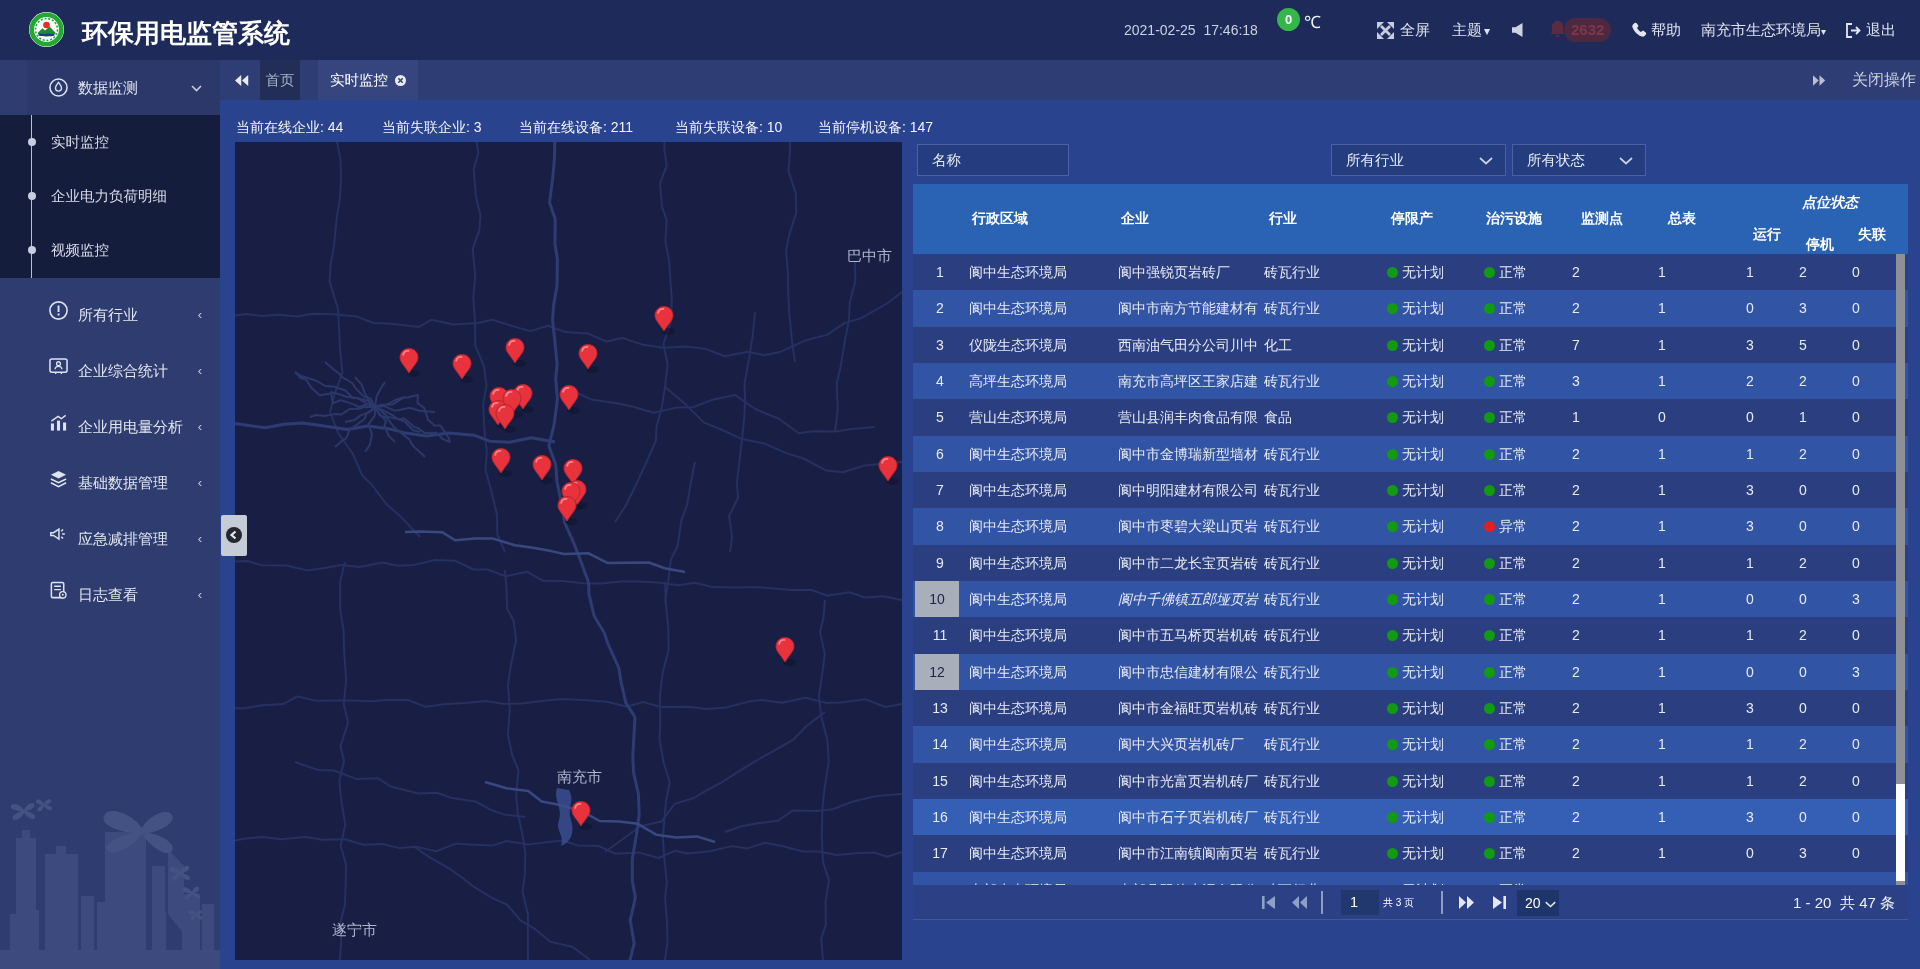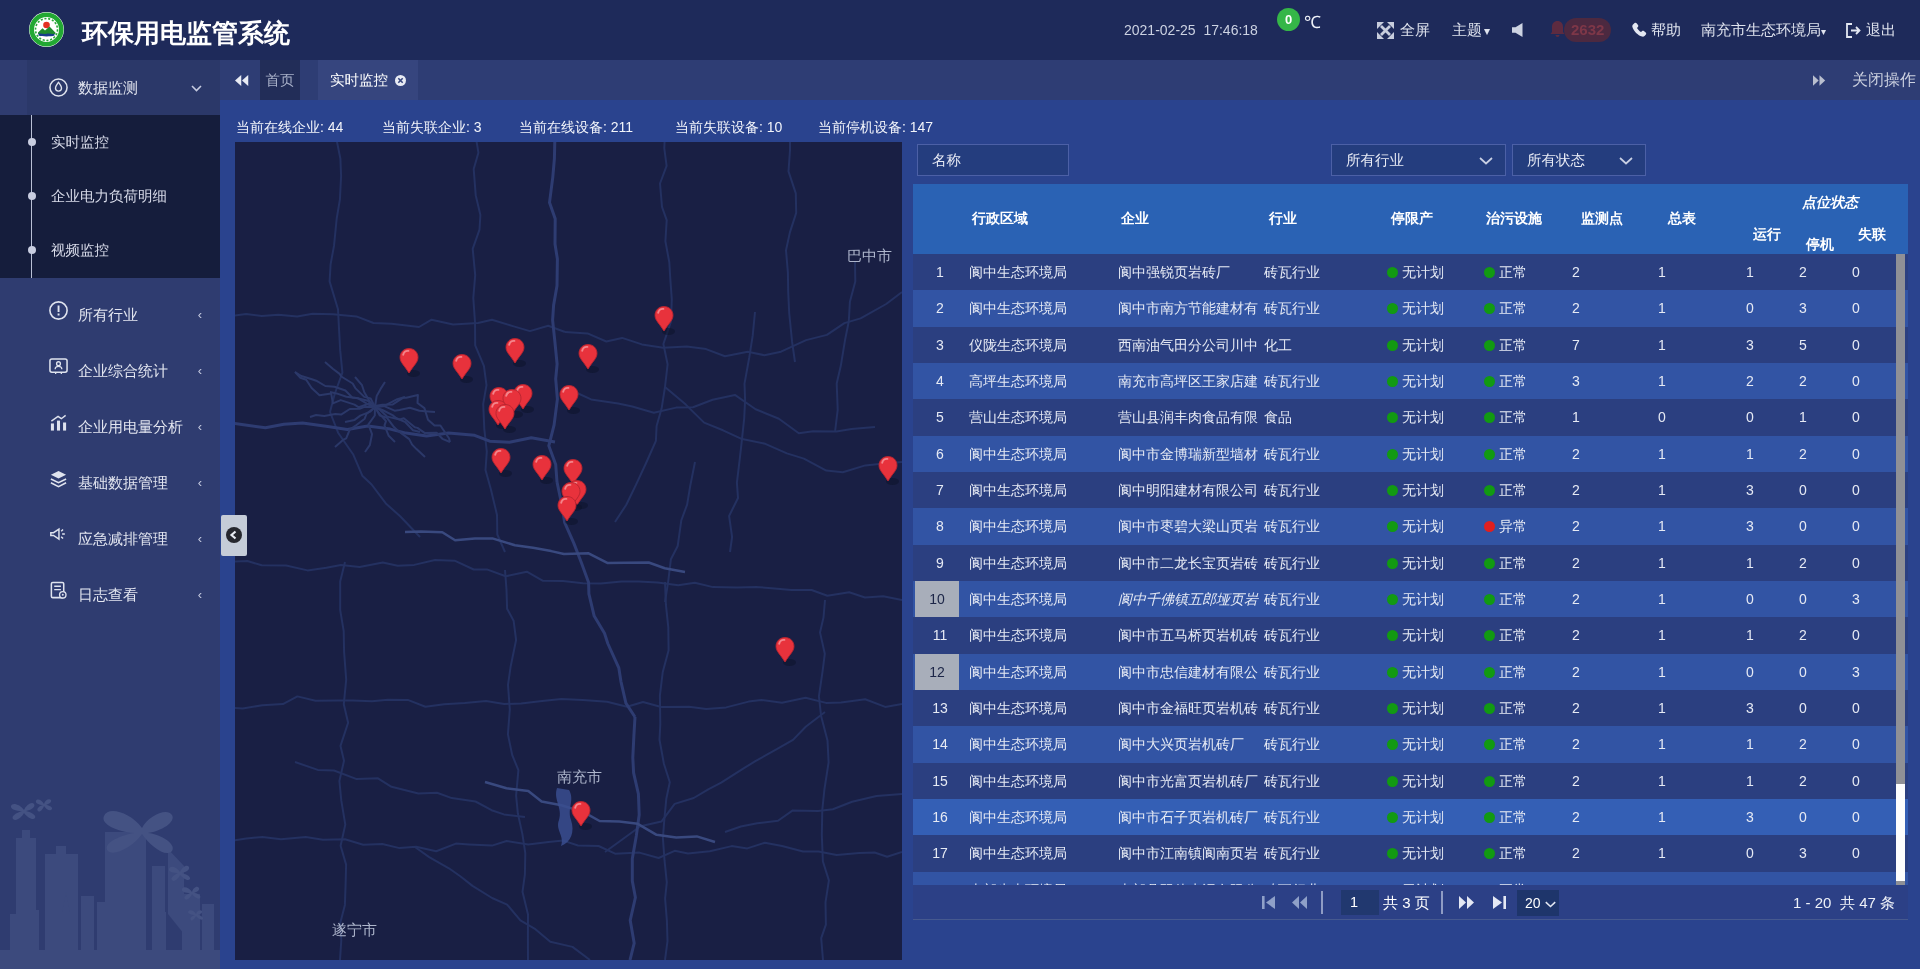--- a/index.html
+++ b/index.html
@@ -608,21 +608,21 @@
     <svg class="abs" style="left:349px; top:11px" width="13" height="13" viewBox="0 0 13 13" fill="#8fa0c8">
       <rect x="0" y="0" width="2.6" height="13"></rect>
         <path d="M13 0 L13 13 L4 6.5 Z"></path>
     </svg>
     <svg class="abs" style="left:379px; top:11px" width="16" height="13" viewBox="0 0 16 13" fill="#8fa0c8">
       <path d="M7 0 L7 13 L0 6.5 Z"></path>
         <path d="M15 0 L15 13 L8 6.5 Z"></path>
     </svg>
     <div class="abs" style="left:408px; top:6px; width:2px; height:23px; background:#8f9cc4;"></div>
     <div class="abs" style="left:428px; top:5px; width:38px; height:25px; background:#21386f; color:#fff; font-size:14.5px; line-height:25px; padding-left:9px;">1</div>
-    <div class="abs" style="left:470px; top:0; height:35px; line-height:35px; font-size:15px; color:#fff;">共 3 页</div>
+    <div class="abs" style="left:470px; top:0; height:35px; line-height:35px; font-size:10px; color:#fff;">共 3 页</div>
     <div class="abs" style="left:528px; top:6px; width:2px; height:23px; background:#8f9cc4;"></div>
     <svg class="abs" style="left:546px; top:11px" width="16" height="13" viewBox="0 0 16 13" fill="#e4e8f4">
       <path d="M0 0 L7 6.5 L0 13 Z"></path>
         <path d="M8 0 L15 6.5 L8 13 Z"></path>
     </svg>
     <svg class="abs" style="left:580px; top:11px" width="13" height="13" viewBox="0 0 13 13" fill="#e4e8f4">
       <path d="M0 0 L9 6.5 L0 13 Z"></path>
         <rect x="10.4" y="0" width="2.6" height="13"></rect>
     </svg>
     <div class="abs" style="left:604px; top:5px; width:42px; height:26px; background:#1e356b; color:#fff; font-size:14px; line-height:26px; padding-left:8px;">20 <svg style="display:inline-block;width:11px;height:7px;margin-left:1px;" viewBox="0 0 14 8" fill="none" stroke="#e3e7f2" stroke-width="2">

